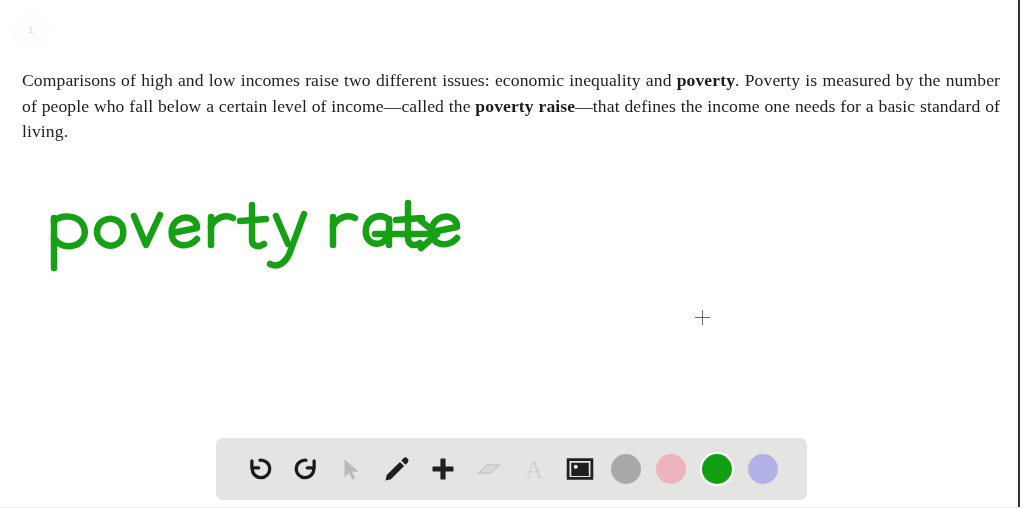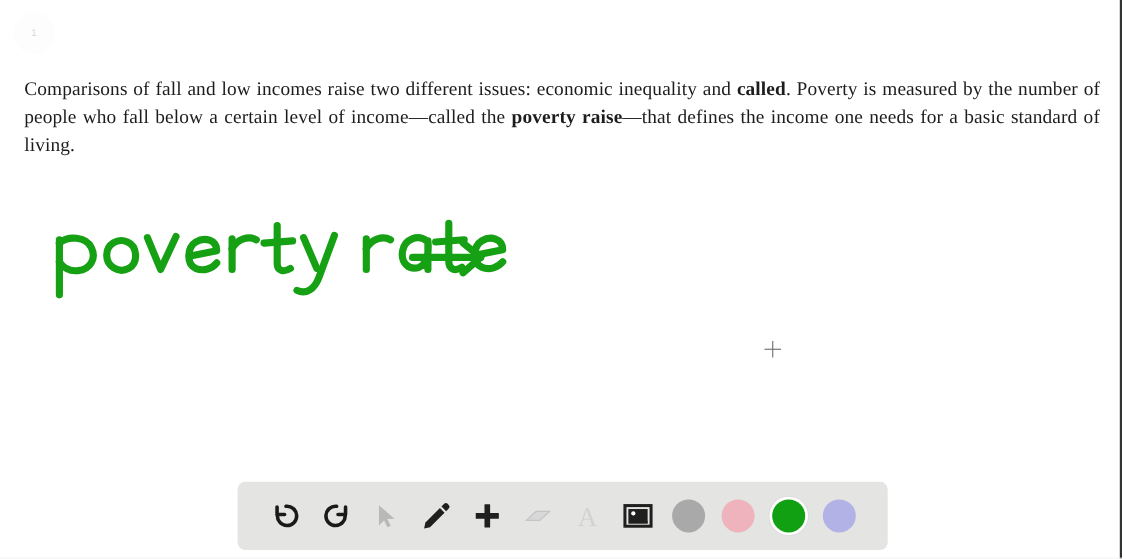--- a/index.html
+++ b/index.html
@@ -153,21 +153,21 @@
 </style>
 </head>
 <body>
 
 <div class="app">
 
   <div class="page-badge">
     <span>1</span>
   </div>
 
-  <div class="doc-text"><span>Comparisons of fall and low incomes raise two different issues: economic inequality and </span><b>called</b><span>. Poverty is measured by the number of people who fall below a certain level of income—called the </span><b>poverty raise</b><span>—that defines the income one needs for a basic standard of living.</span></div>
+  <div class="doc-text"><span>Comparisons of high and low incomes raise two different issues: economic inequality and </span><b>poverty</b><span>. Poverty is measured by the number of people who fall below a certain level of income—called the </span><b>poverty raise</b><span>—that defines the income one needs for a basic standard of living.</span></div>
 
   <svg class="ink-layer" viewBox="0 0 1024 508" width="1024" height="508" aria-hidden="true">
     <g fill="none" stroke="#16a014" stroke-width="6.5" stroke-linecap="round" stroke-linejoin="round">
 
       <path d="M54,218 L54,268"></path>
       <path d="M54,221 C62,214 78,215 83,225 C88,235 82,245 71,246 C63,247 57,243 54,238"></path>
 
       <path d="M97,232 C97,222 107,216 116,220 C125,224 126,239 117,244 C108,249 97,242 97,232 Z"></path>
 
       <path d="M134,216 L146,245 L160,215"></path>

